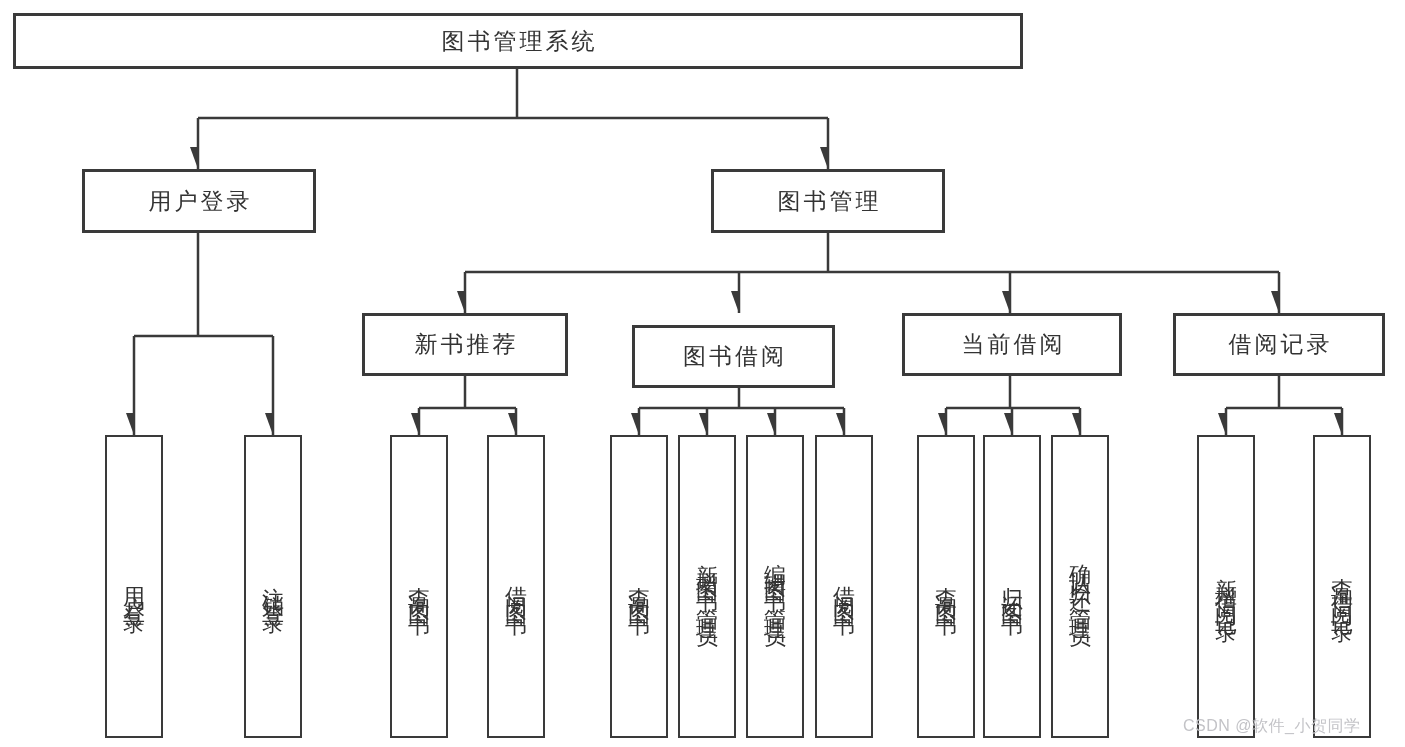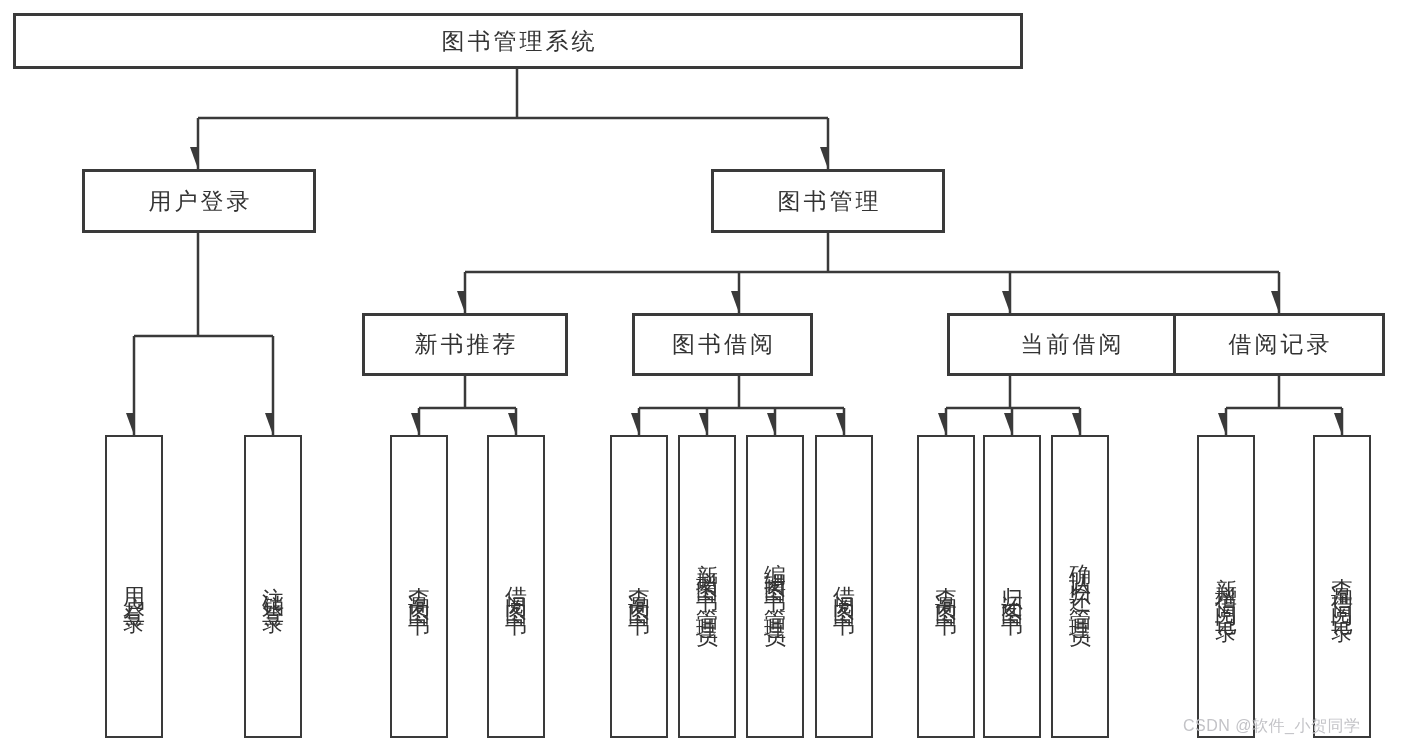--- a/index.html
+++ b/index.html
@@ -115,24 +115,24 @@
   <div class="box h" style="left:82px; top:169px; width:234px; height:64px;">
     <span>用户登录</span>
   </div>
   <div class="box h" style="left:711px; top:169px; width:234px; height:64px;">
     <span>图书管理</span>
   </div>
 
   <div class="box h" style="left:362px; top:313px; width:206px; height:63px;">
     <span>新书推荐</span>
   </div>
-  <div class="box h" style="left:632px; top:313px; width:181px; height:63px;">
+  <div class="box h" style="left:632px; top:325px; width:203px; height:63px;">
     <span>图书借阅</span>
   </div>
-  <div class="box h" style="left:947px; top:313px; width:248px; height:63px;">
+  <div class="box h" style="left:902px; top:313px; width:220px; height:63px;">
     <span>当前借阅</span>
   </div>
   <div class="box h" style="left:1173px; top:313px; width:212px; height:63px;">
     <span>借阅记录</span>
   </div>
 
   <div class="box v" style="left:105px;">
     <span>用户登录</span>
   </div>
   <div class="box v" style="left:244px;">

